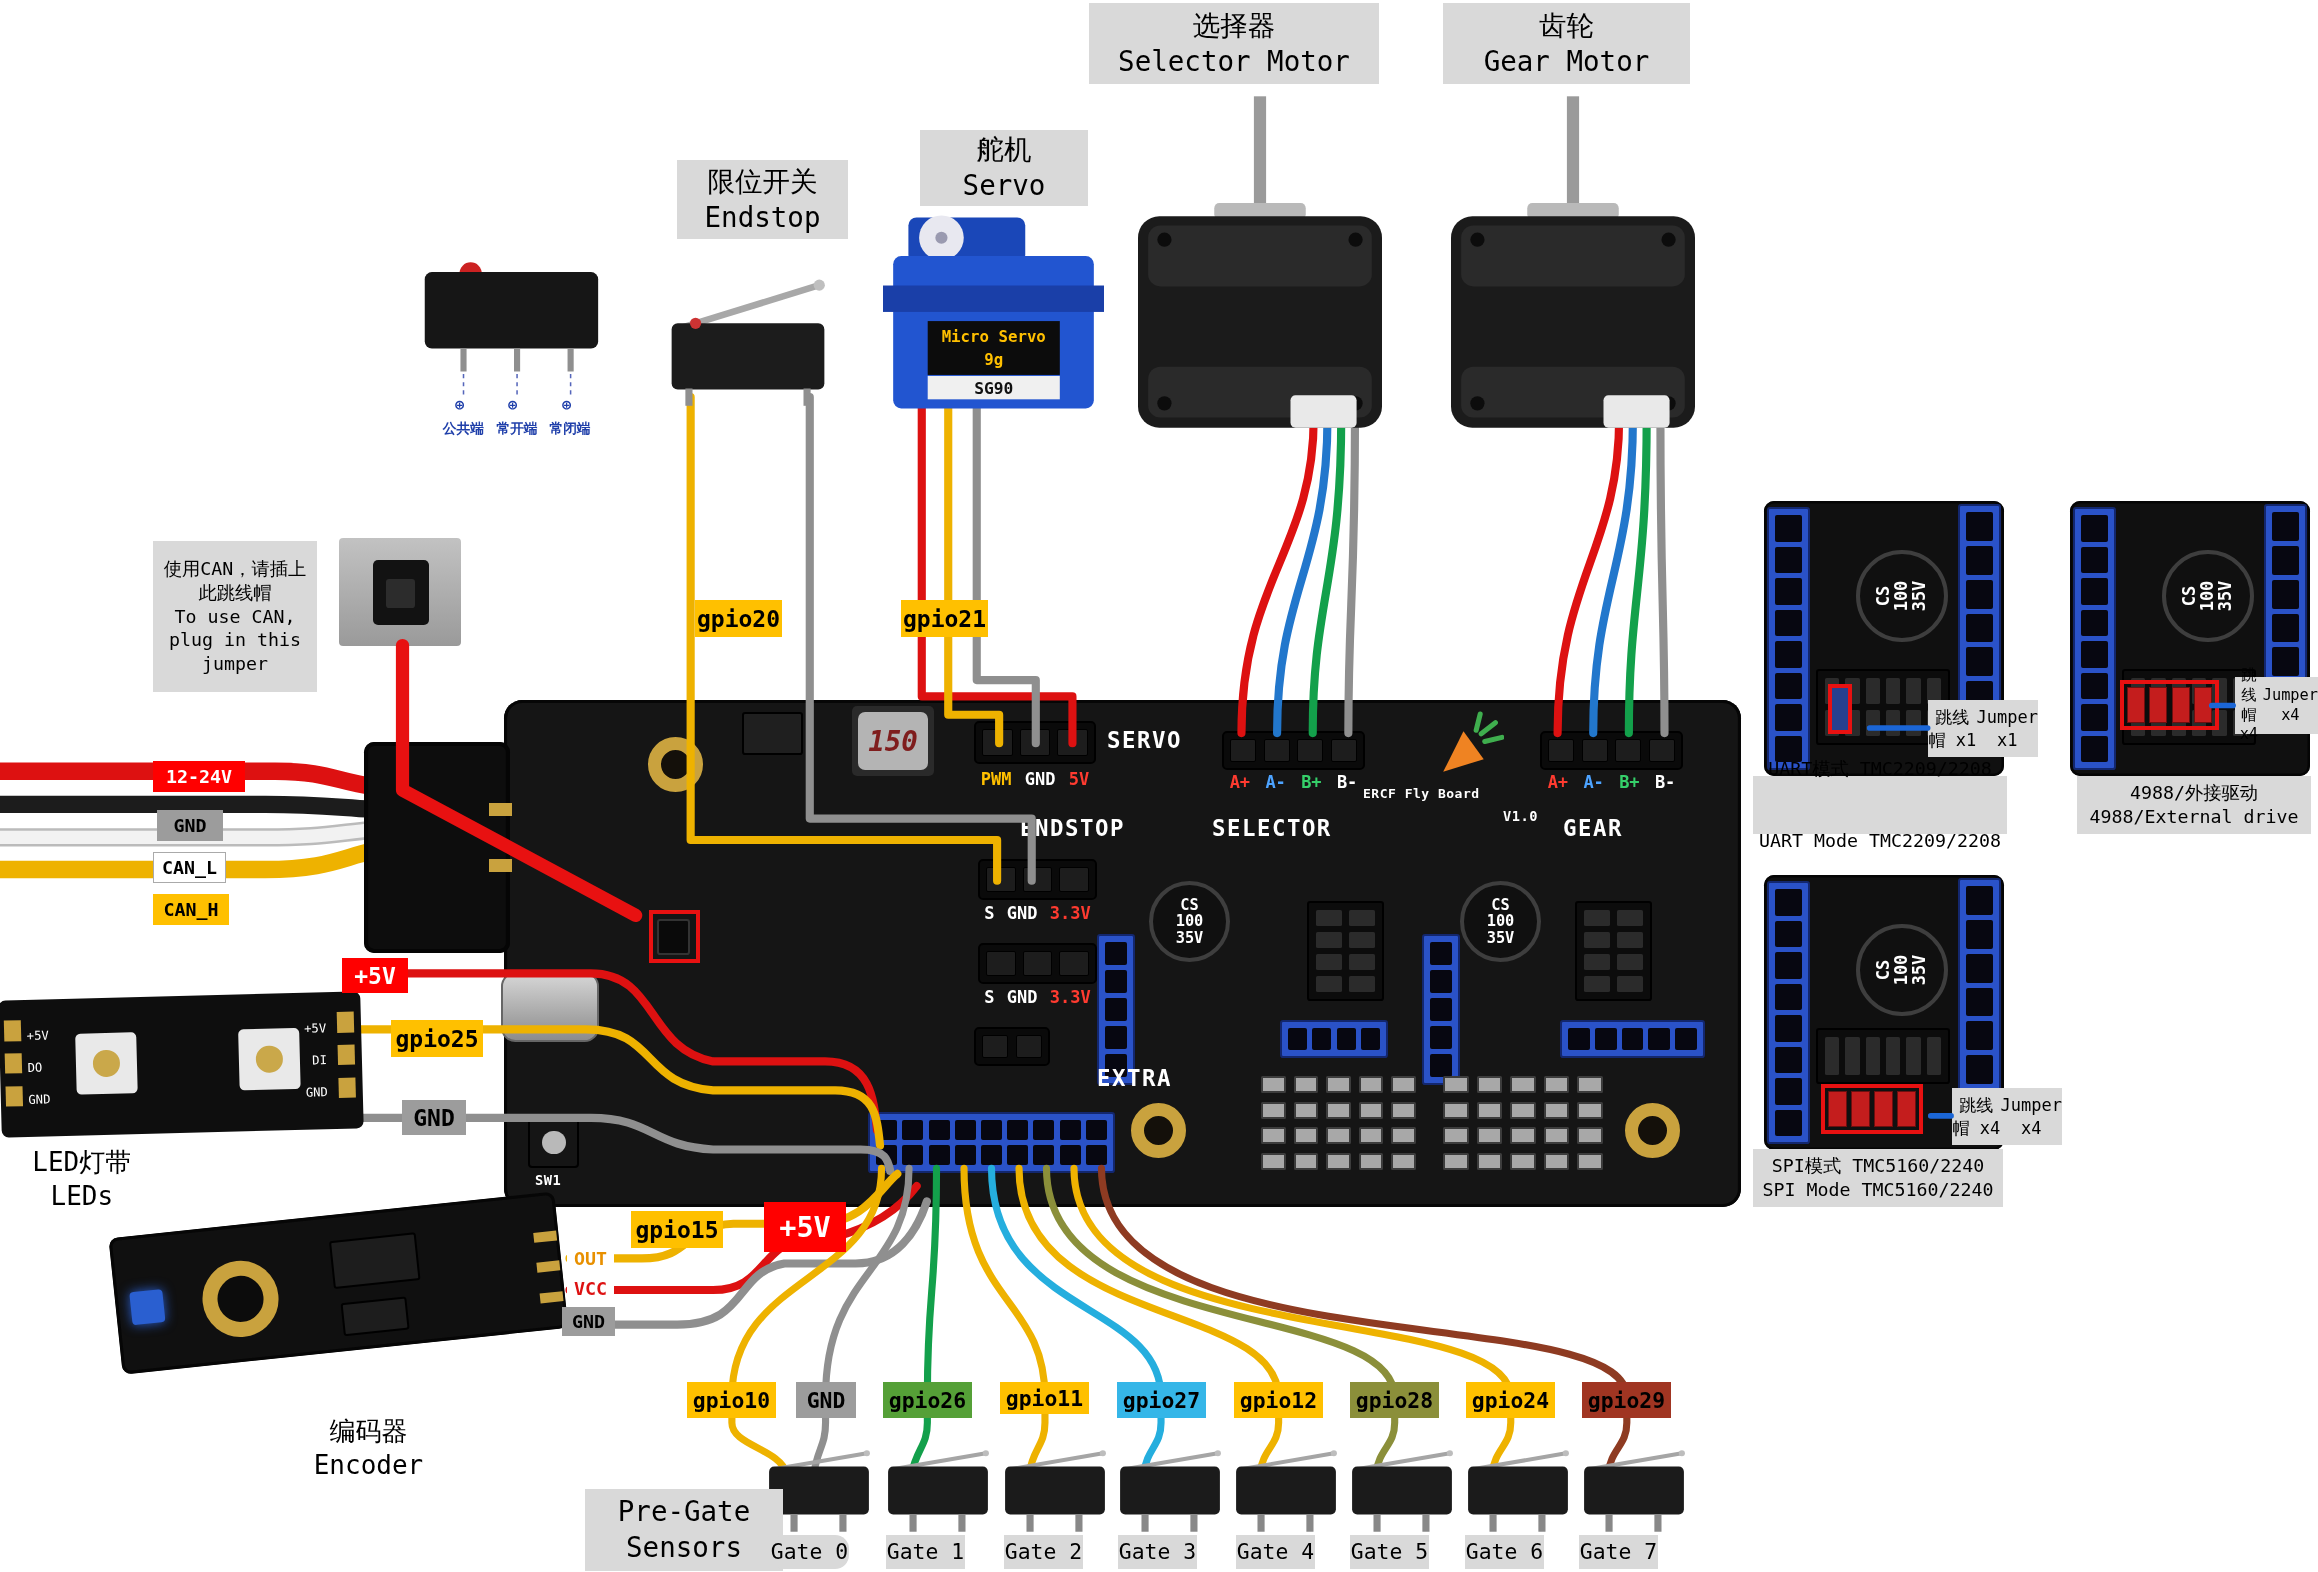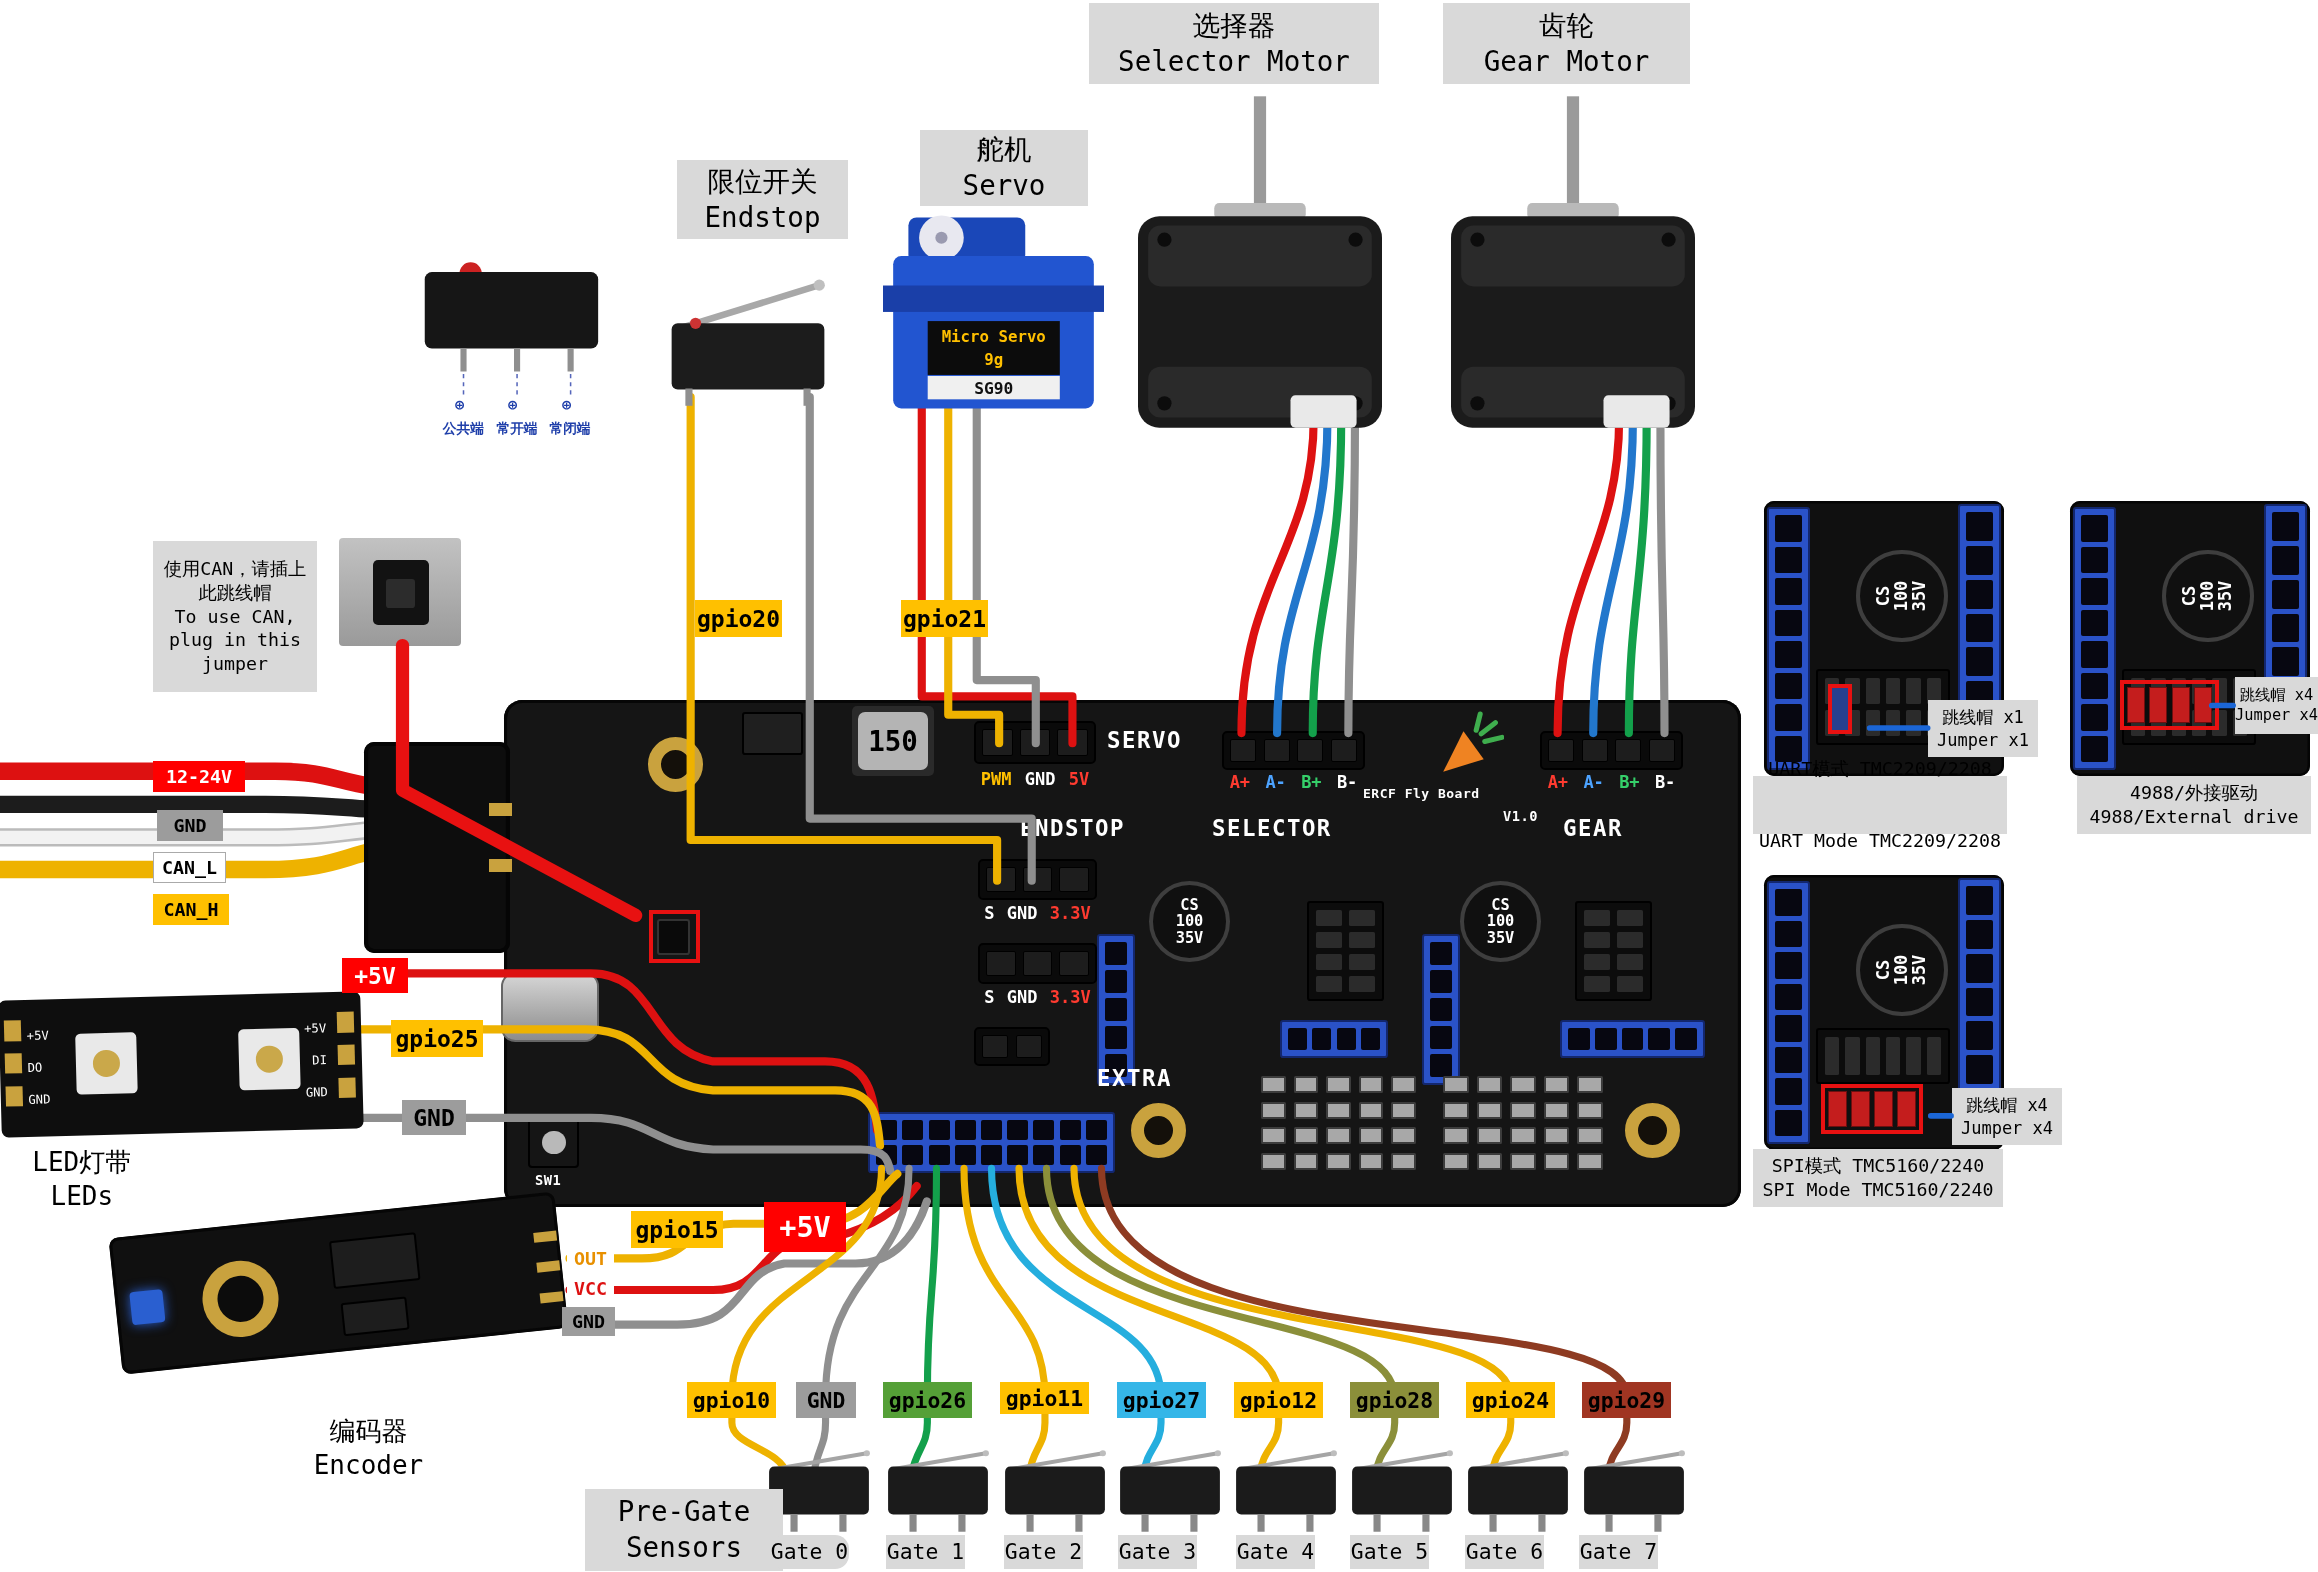--- a/index.html
+++ b/index.html
@@ -45,28 +45,28 @@
   .cap span { display:block; }
 
   .m-pcb { background:#101010; border-radius:10.2px; width:100%; height:100%; box-shadow:inset 0 0 0 2.5px #050505; }
   .redbox { border:4.6px solid #e81111; }
   .jump4 { display:grid; grid-template-columns:repeat(4,1fr); gap:4.1px; padding:3.1px; }
   .jump4 i { background:#c41d1d; border:1.5px solid #6d0f0f; }
 
   .wires path, .arrows path { fill:none; stroke-linecap:round; stroke-linejoin:round; }
 
   .inductor { background:#2a2a2a; border-radius:5.1px; display:flex; align-items:center; justify-content:center; }
-  .inductor .plate { width:70px; height:58px; background:#b4b4b4; border-radius:7.1px; display:flex; align-items:center; justify-content:center; font-size:27.5px; font-weight:700; color:#000000; }
+  .inductor .plate { width:70px; height:58px; background:#b4b4b4; border-radius:7.1px; display:flex; align-items:center; justify-content:center; font-size:27.5px; font-weight:700; color:#7f1d1d;font-style:italic; }
 
   .usb { background:linear-gradient(#d6d6d6,#8c8c8c); border:2.5px solid #666; border-radius:14.3px; }
   .swbtn { background:#151515; border:2px solid #000; border-radius:4.1px; display:flex; align-items:center; justify-content:center; }
   .swbtn em { display:block; width:23.4px; height:23.4px; border-radius:50%; background:#b9b9b9; }
   .hole { border-radius:50%; background:#14100a; border:13.2px solid #c9a23e; }
 
-  .note { background:var(--panel-gray); display:flex; flex-direction:column; align-items:center; justify-content:center; text-align:center; line-height:1.3; font-size:17px; color:#000; }
+  .note { background:var(--panel-gray); display:flex; flex-direction:row; align-items:center; justify-content:center; text-align:center; line-height:1.3; font-size:17px; color:#000; }
   .bluetxt { color:#1f3faa; font-weight:700; }
 </style>
 </head>
 <body>
 
 <div id="stage">
 
   <div class="abs z1 board" style="left:504px; top:700px; width:1237px; height:507px;">
 
     <div class="abs usb" style="left:-3.1px; top:272px; width:98px; height:70px;"></div>

